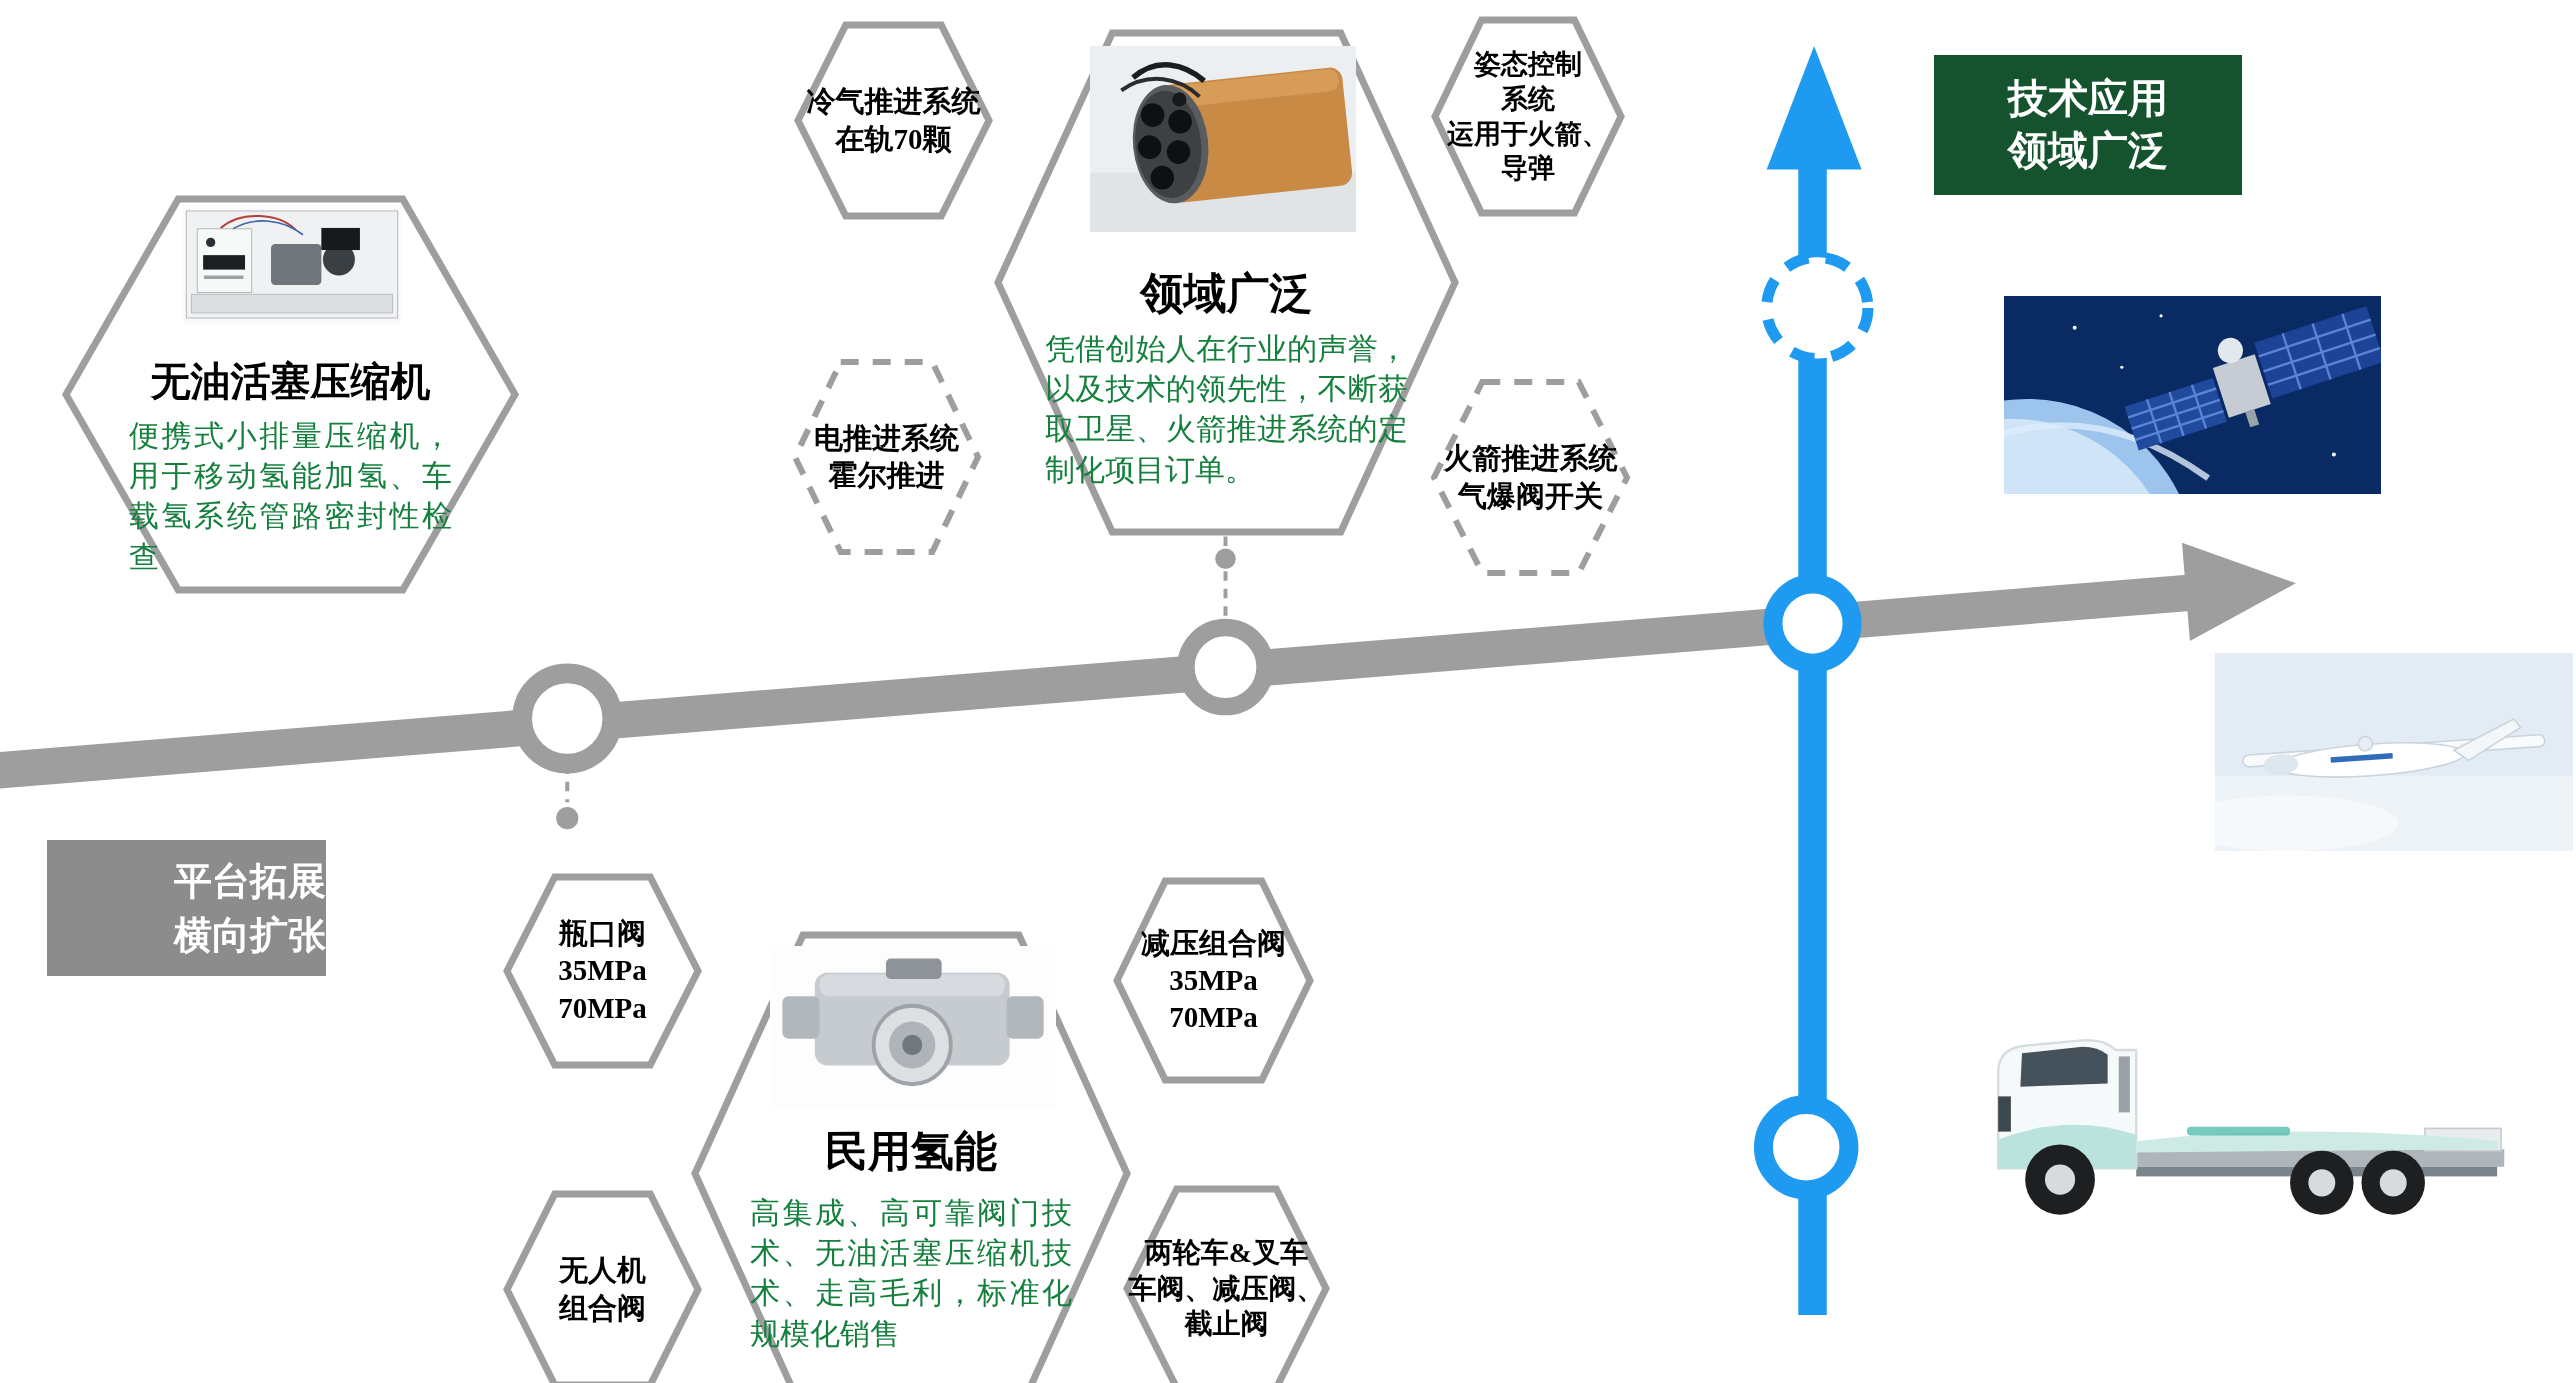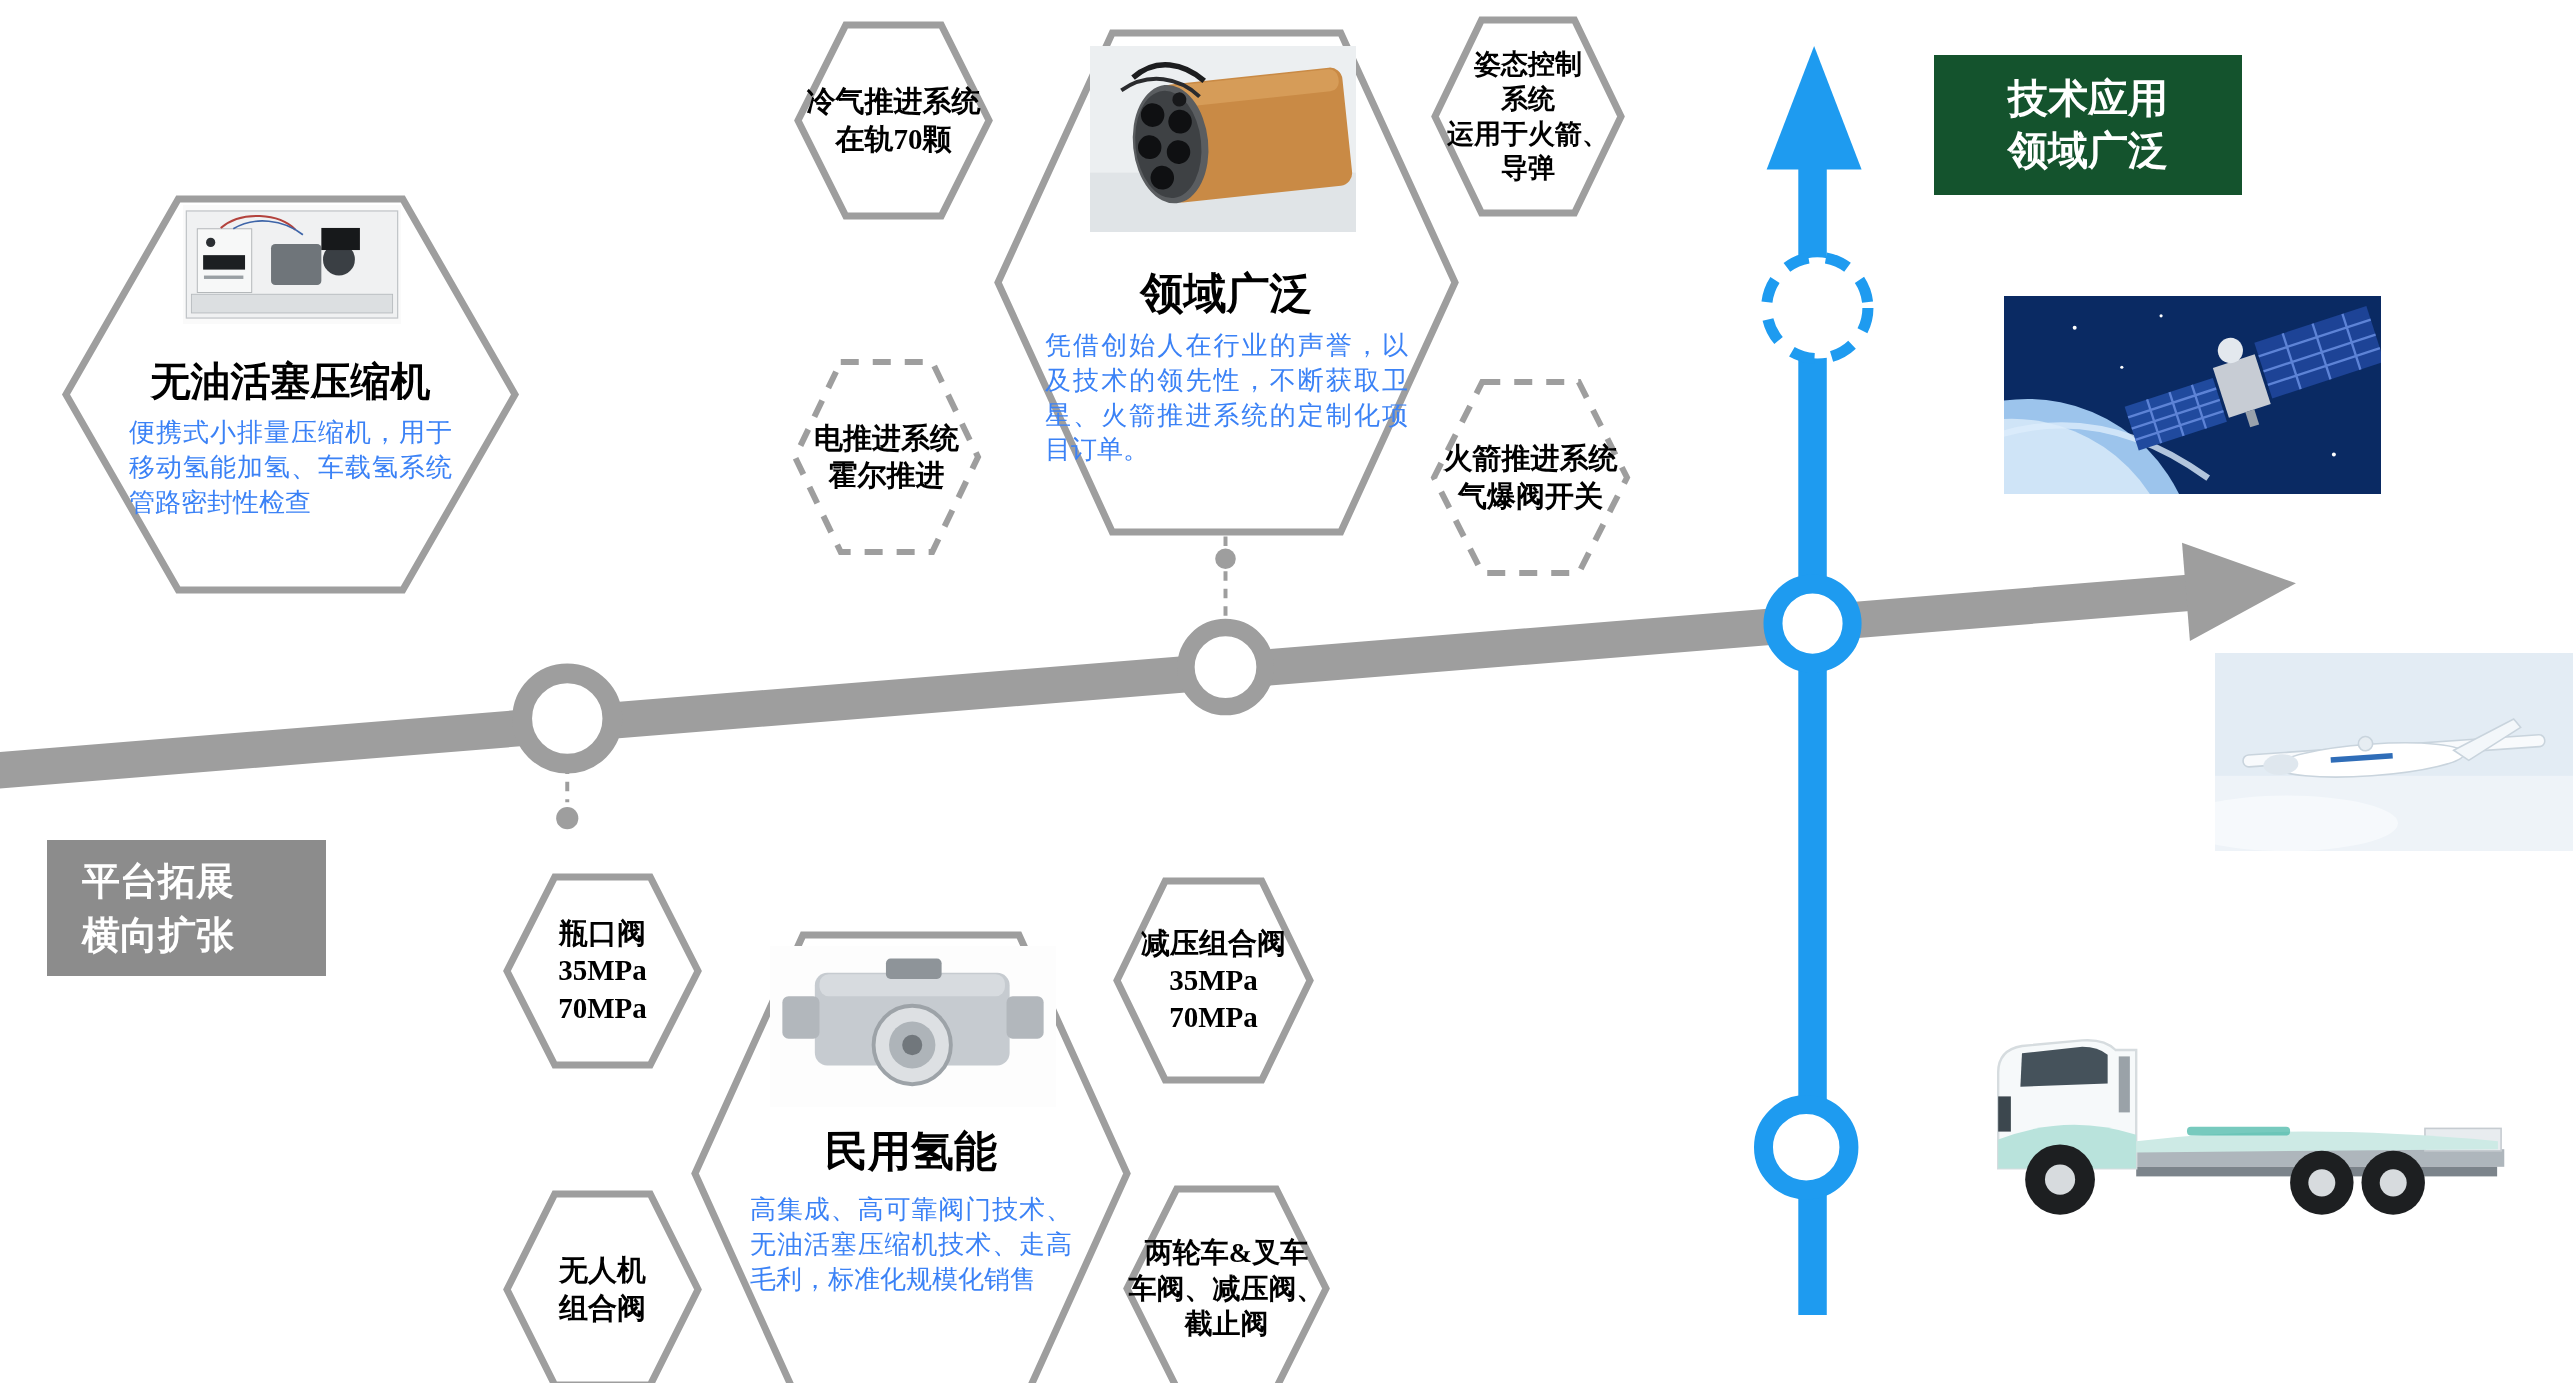--- a/index.html
+++ b/index.html
@@ -10,25 +10,25 @@
 
   
   .hex { position:absolute; }
   .hex-border { position:absolute; left:0; top:0; width:100%; height:100%; overflow:visible; }
   .hex-border polygon { fill:#ffffff; stroke:#9E9E9E; stroke-width:7; }
   .hex.dashed .hex-border polygon { stroke-width:6; stroke-dasharray:18 14; }
   .hex-content { position:absolute; inset:0; display:flex; flex-direction:column; justify-content:center; text-align:center; overflow:visible; }
   .hex-small .hex-content { font-weight:bold; font-size:29px; line-height:1.28; color:#000; }
   .hex-title { position:absolute; left:0; right:0; text-align:center; font-weight:bold; font-size:40px; color:#000; }
   .hex-title.sans { font-family:"Liberation Sans", sans-serif; font-size:43px; }
-  .hex-desc { position:absolute; font-size:26px; line-height:1.34; text-align:justify; color:#3b82f6; }
+  .hex-desc { position:absolute; font-size:30px; line-height:1.34; text-align:justify; color:#15803d; }
 
   
   .banner { position:absolute; display:flex; flex-direction:column; justify-content:center; align-items:center; gap:12.7px; color:#fff; font-weight:bold; font-size:40px; line-height:1; }
-  .banner.left-align { align-items:flex-start; padding-left:35px; gap:16px; font-size:38px; }
+  .banner.left-align { align-items:flex-end; padding-left:35px; gap:16px; font-size:38px; }
 
   
   .photo { position:absolute; }
   .photo svg { width:100%; height:100%; display:block; }
 </style>
 </head>
 <body>
 
 <div class="canvas">
 

